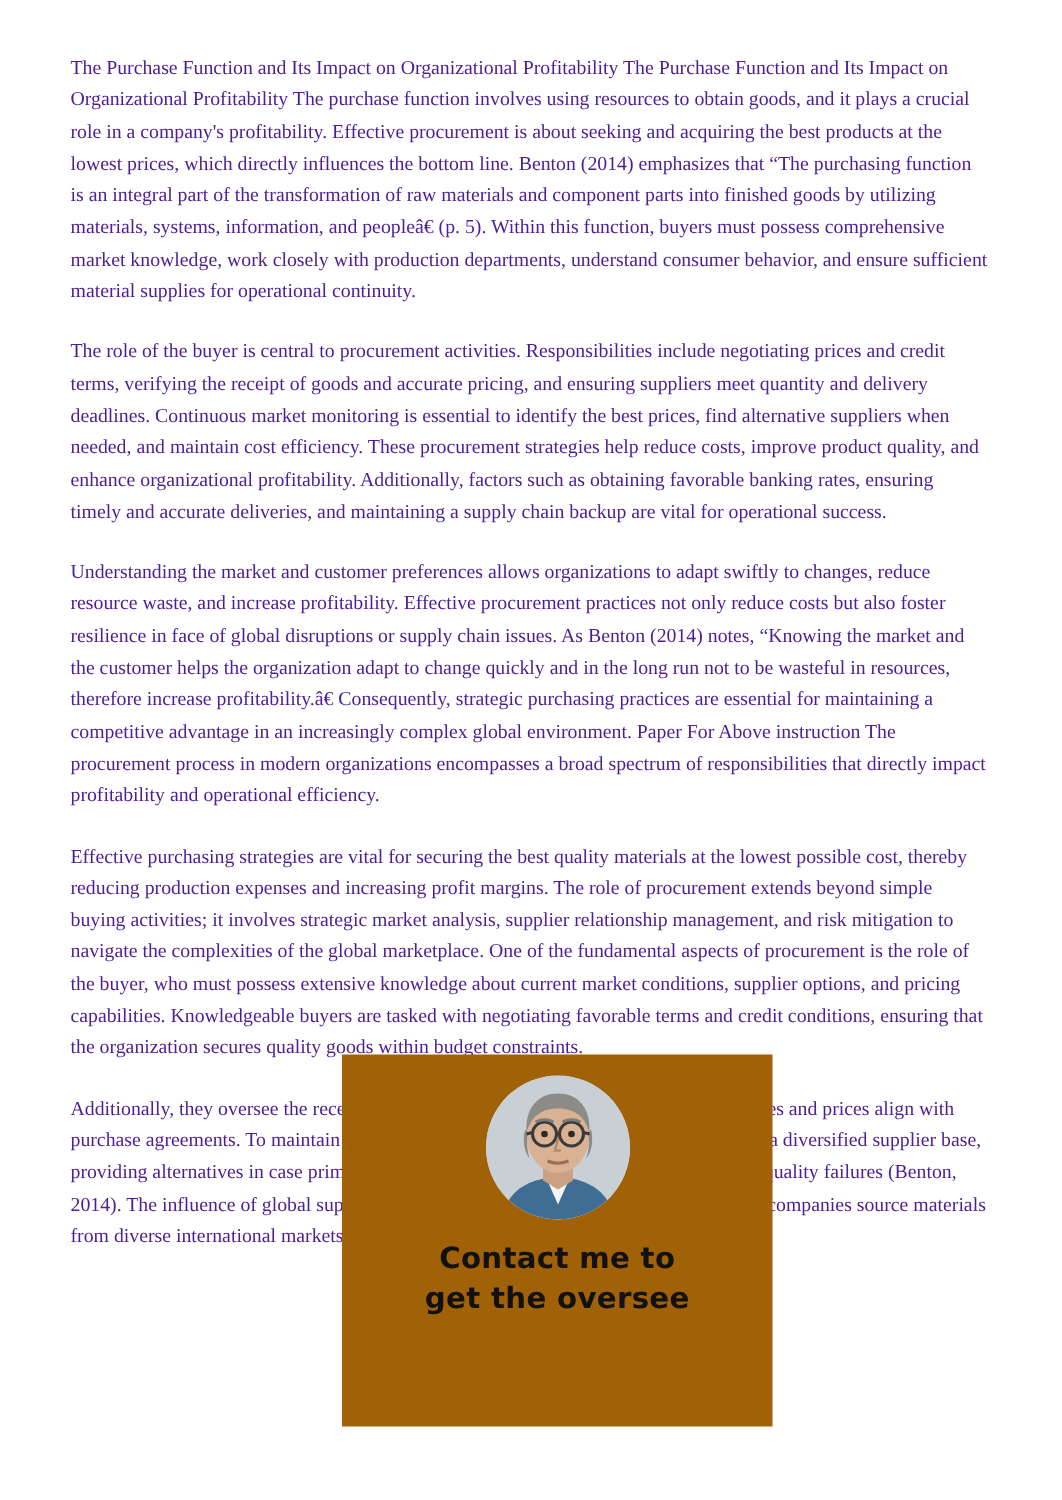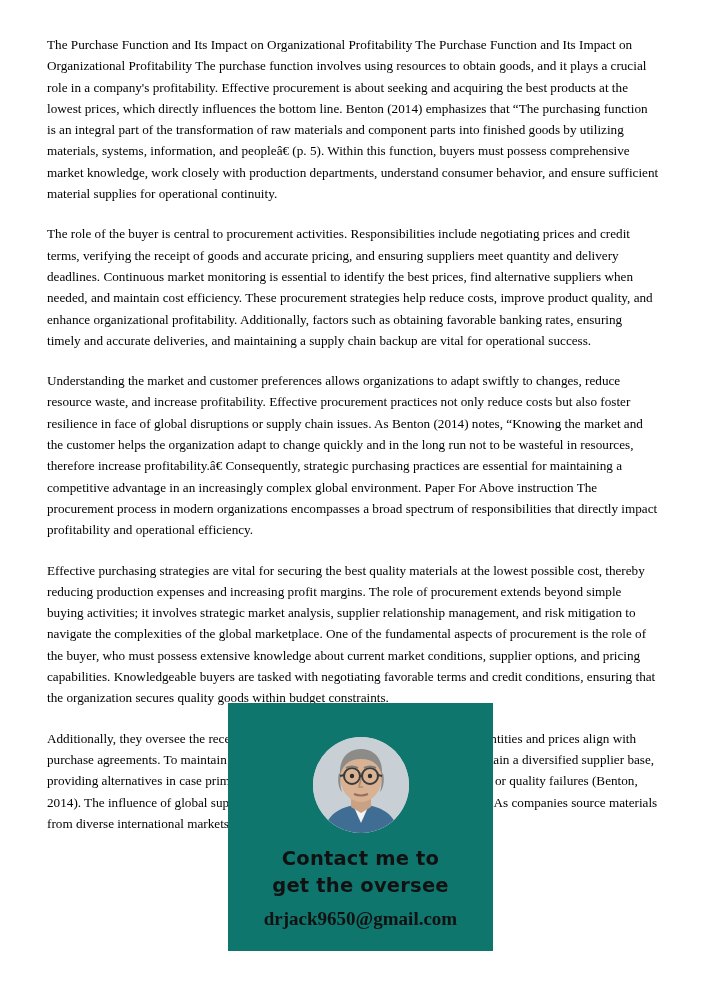--- a/index.html
+++ b/index.html
@@ -27,37 +27,37 @@
     position: absolute;
     left: 47px;
     top: 34px;
     width: 612px;
   }
   .para {
     font-size: 13.2px;
     line-height: 21.3px;
     text-align: left;
     margin: 0 0 19px 0;
-    color: #000000;
+    color: #4c1d95;
   }
   .para:last-child {
     margin-bottom: 0;
   }
   
   .overlay-card {
     position: absolute;
     left: 228px;
     top: 703px;
-    width: 265px;
+    width: 287px;
     height: 248px;
-    background: #0f766e;
+    background: #a16207;
     display: flex;
     flex-direction: column;
     align-items: center;
-    justify-content: center;
+    justify-content: flex-start;
     padding-top: 14px;
     box-sizing: border-box;
   }
   .avatar {
     width: 96px;
     height: 96px;
     border-radius: 50%;
     overflow: hidden;
     background: #cfd6da;
     position: relative;
@@ -128,16 +128,15 @@
         <path d="M51 31 Q57 28 63 31" stroke="#7d7b78" stroke-width="2" fill="none"></path>
 
         <path d="M48 42 L46 50 L50 50" stroke="#b08c70" stroke-width="1.6" fill="none"></path>
         <path d="M41 57 Q48 60 55 57" stroke="#9a6d58" stroke-width="2" fill="none"></path>
       </svg>
     </div>
     <div class="overlay-text">
       <div>Contact me to</div>
       <div>get the oversee</div>
     </div>
-    <div class="overlay-email">drjack9650@gmail.com</div>
   </div>
 
 </div>
 
 </body></html>

